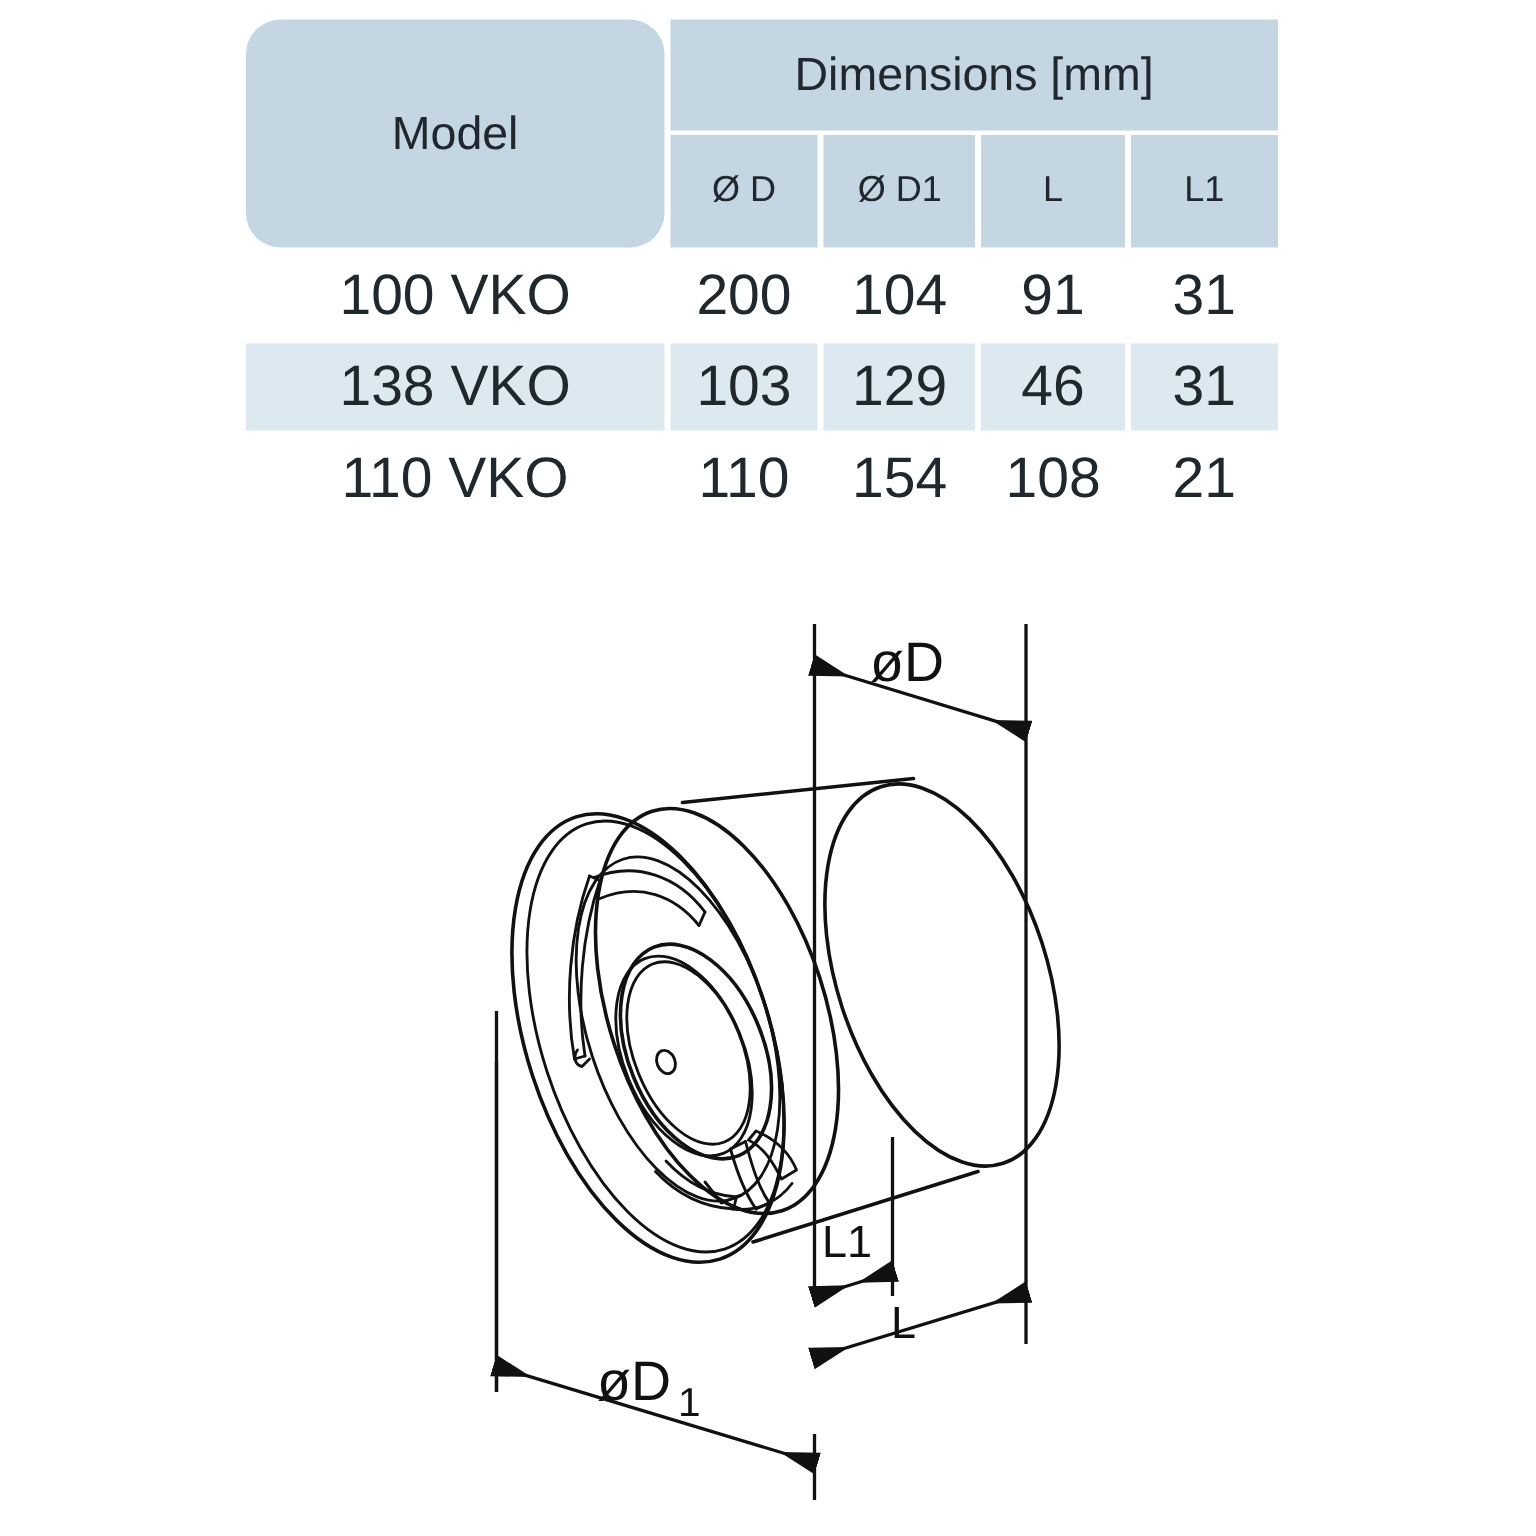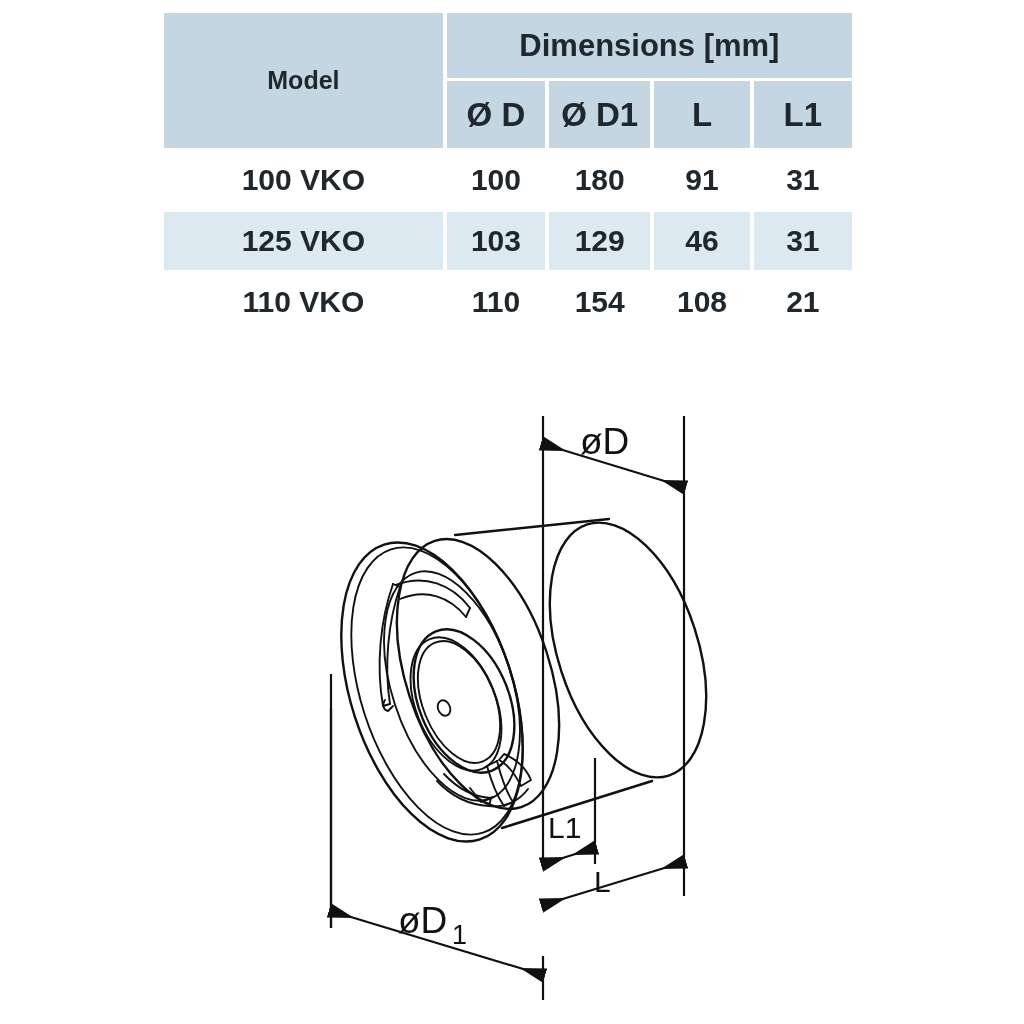--- a/index.html
+++ b/index.html
@@ -28,40 +28,41 @@
     width: 100%;
     border-collapse: separate;
     border-spacing: 4px 3px;
     table-layout: fixed;
   }
   .tbl td, .tbl th {
     padding: 0;
     margin: 0;
     text-align: center;
     vertical-align: middle;
-    font-weight: 700;
+    font-weight: 400;
     color: #20282e;
   }
   .hdr-cell {
     background: #c3d6e2;
   }
   .hdr-model {
-    font-size: 25px;
-    height: 135px;
+    font-size: 31px;
+    height: 152px;
+    border-radius: 23px;
   }
   .hdr-dims {
     font-size: 31px;
     height: 61px;
   }
   .hdr-sub {
-    font-size: 33px;
+    font-size: 24px;
     height: 62px;
   }
   .body-row td {
-    font-size: 30px;
+    font-size: 38px;
     height: 58px;
     background: transparent;
   }
   .body-row.alt td {
     background: #dce9f0;
   }
   .col-model { width: 278px; }
   .col-d     { width: 98px; }
   .col-d1    { width: 101px; }
   .col-l     { width: 95px; }
@@ -140,27 +141,27 @@
       <tr>
         <th class="hdr-cell hdr-sub">Ø D</th>
         <th class="hdr-cell hdr-sub">Ø D1</th>
         <th class="hdr-cell hdr-sub">L</th>
         <th class="hdr-cell hdr-sub">L1</th>
       </tr>
     </thead>
     <tbody>
       <tr class="body-row">
         <td>100 VKO</td>
-        <td>100</td>
-        <td>180</td>
+        <td>200</td>
+        <td>104</td>
         <td>91</td>
         <td>31</td>
       </tr>
       <tr class="body-row alt">
-        <td>125 VKO</td>
+        <td>138 VKO</td>
         <td>103</td>
         <td>129</td>
         <td>46</td>
         <td>31</td>
       </tr>
       <tr class="body-row">
         <td>110 VKO</td>
         <td>110</td>
         <td>154</td>
         <td>108</td>

